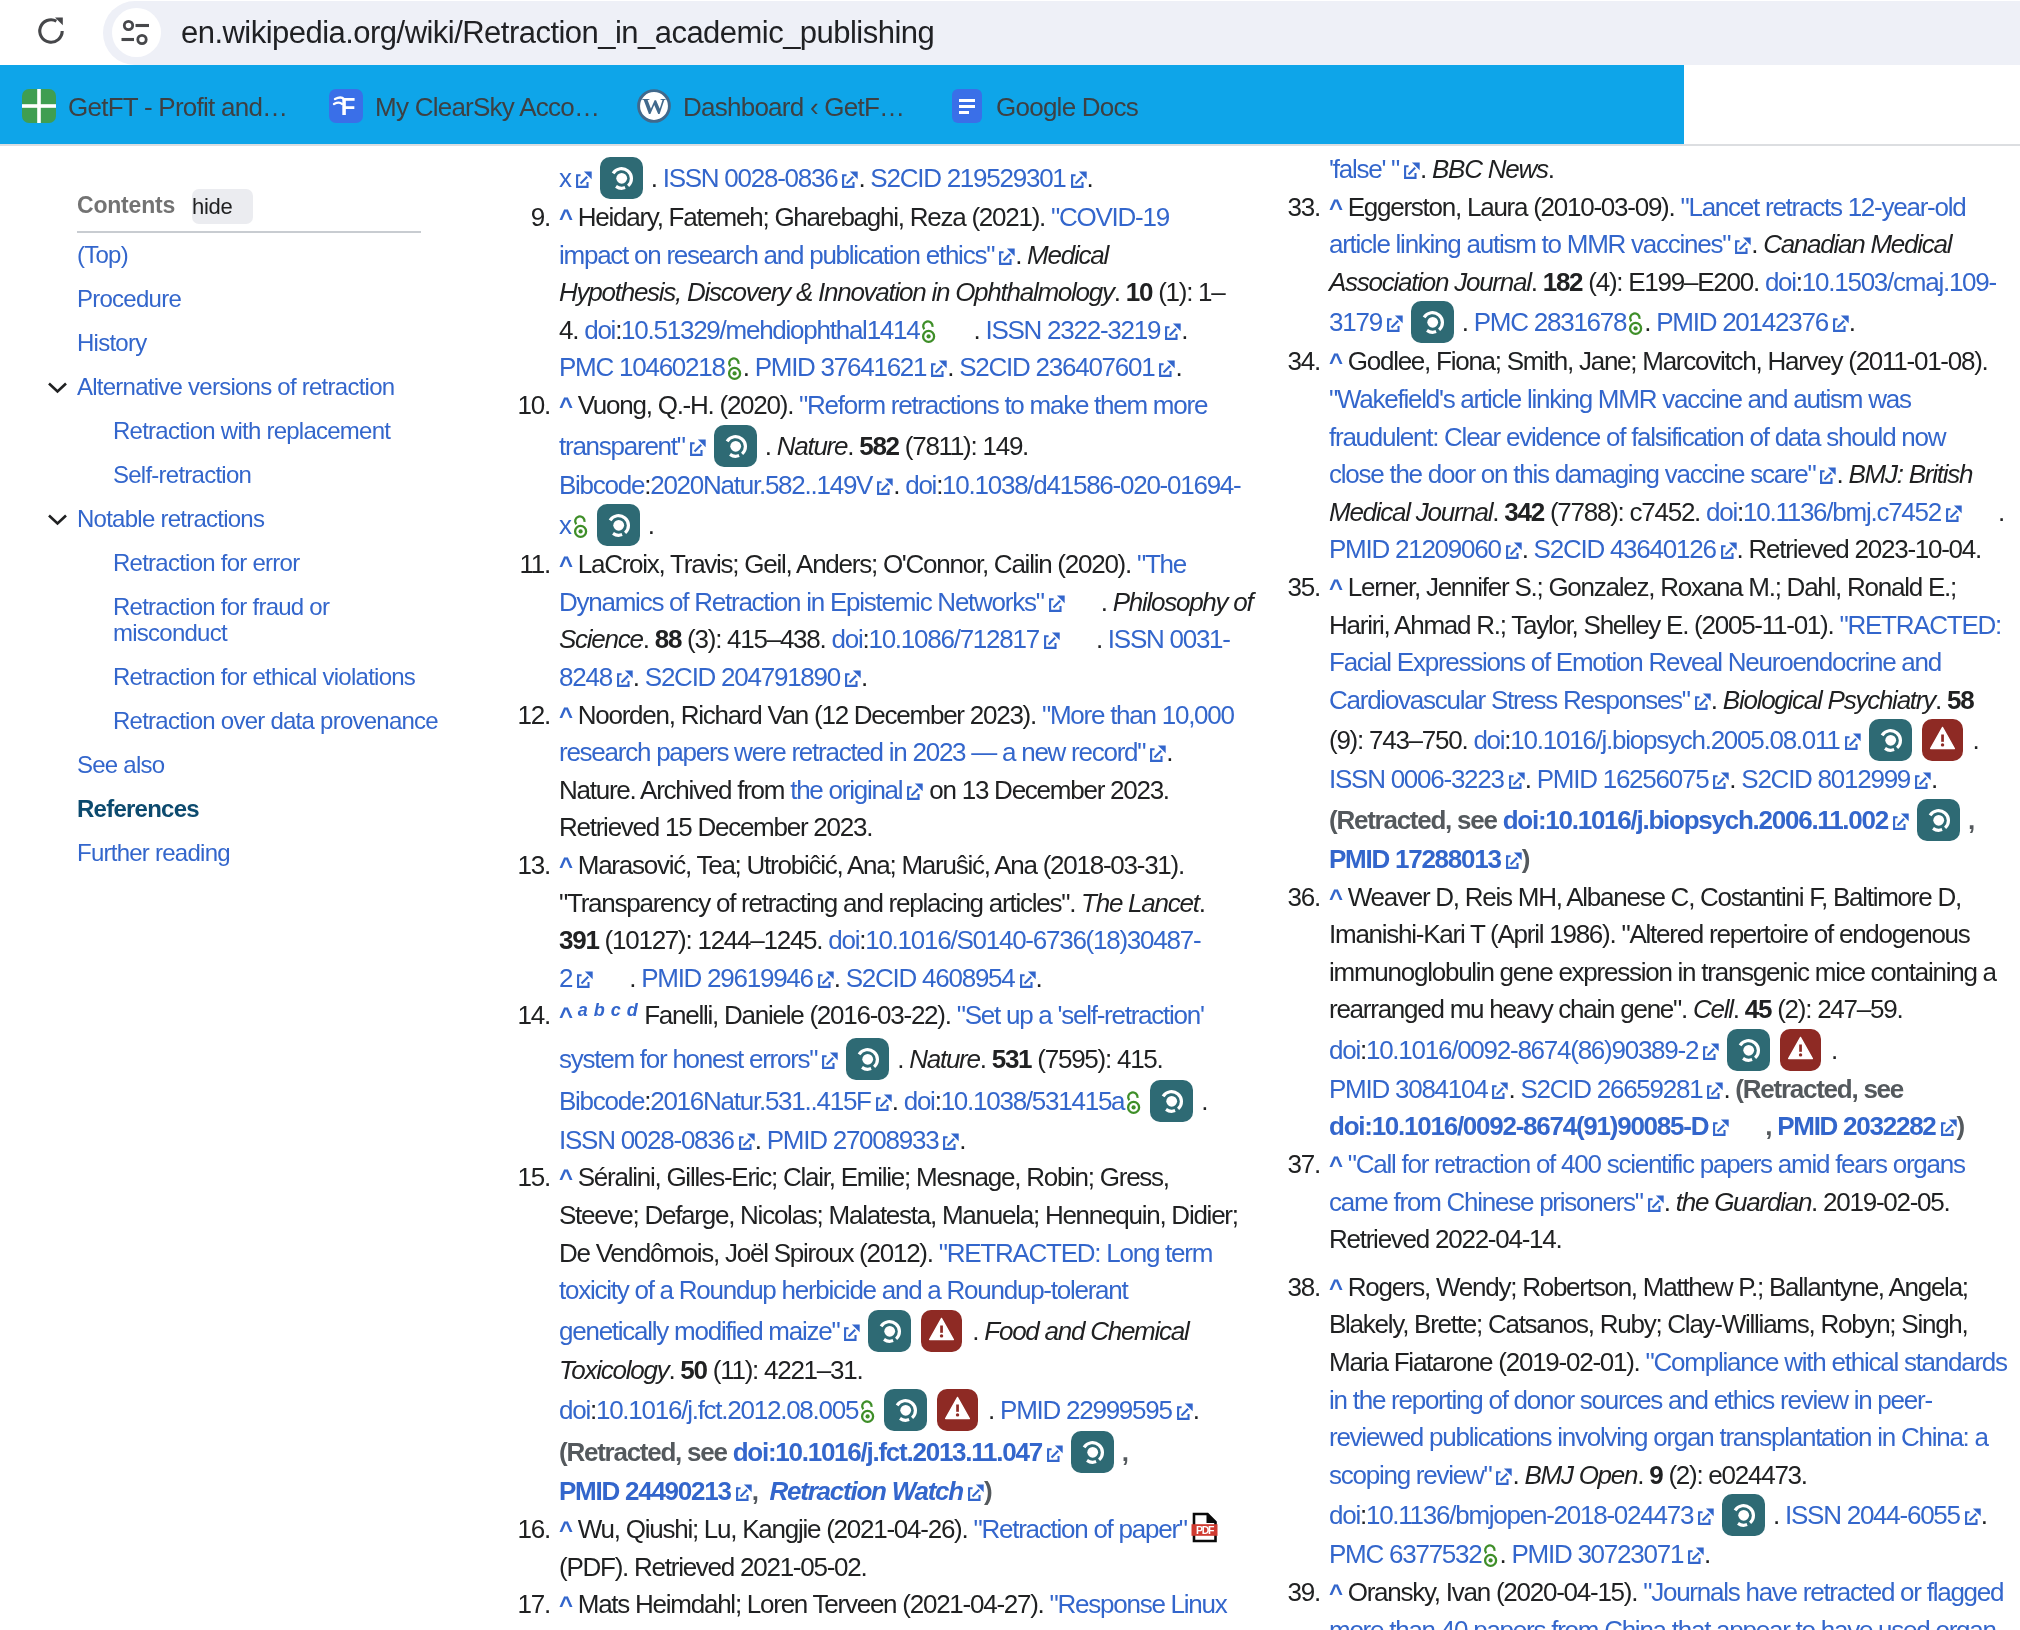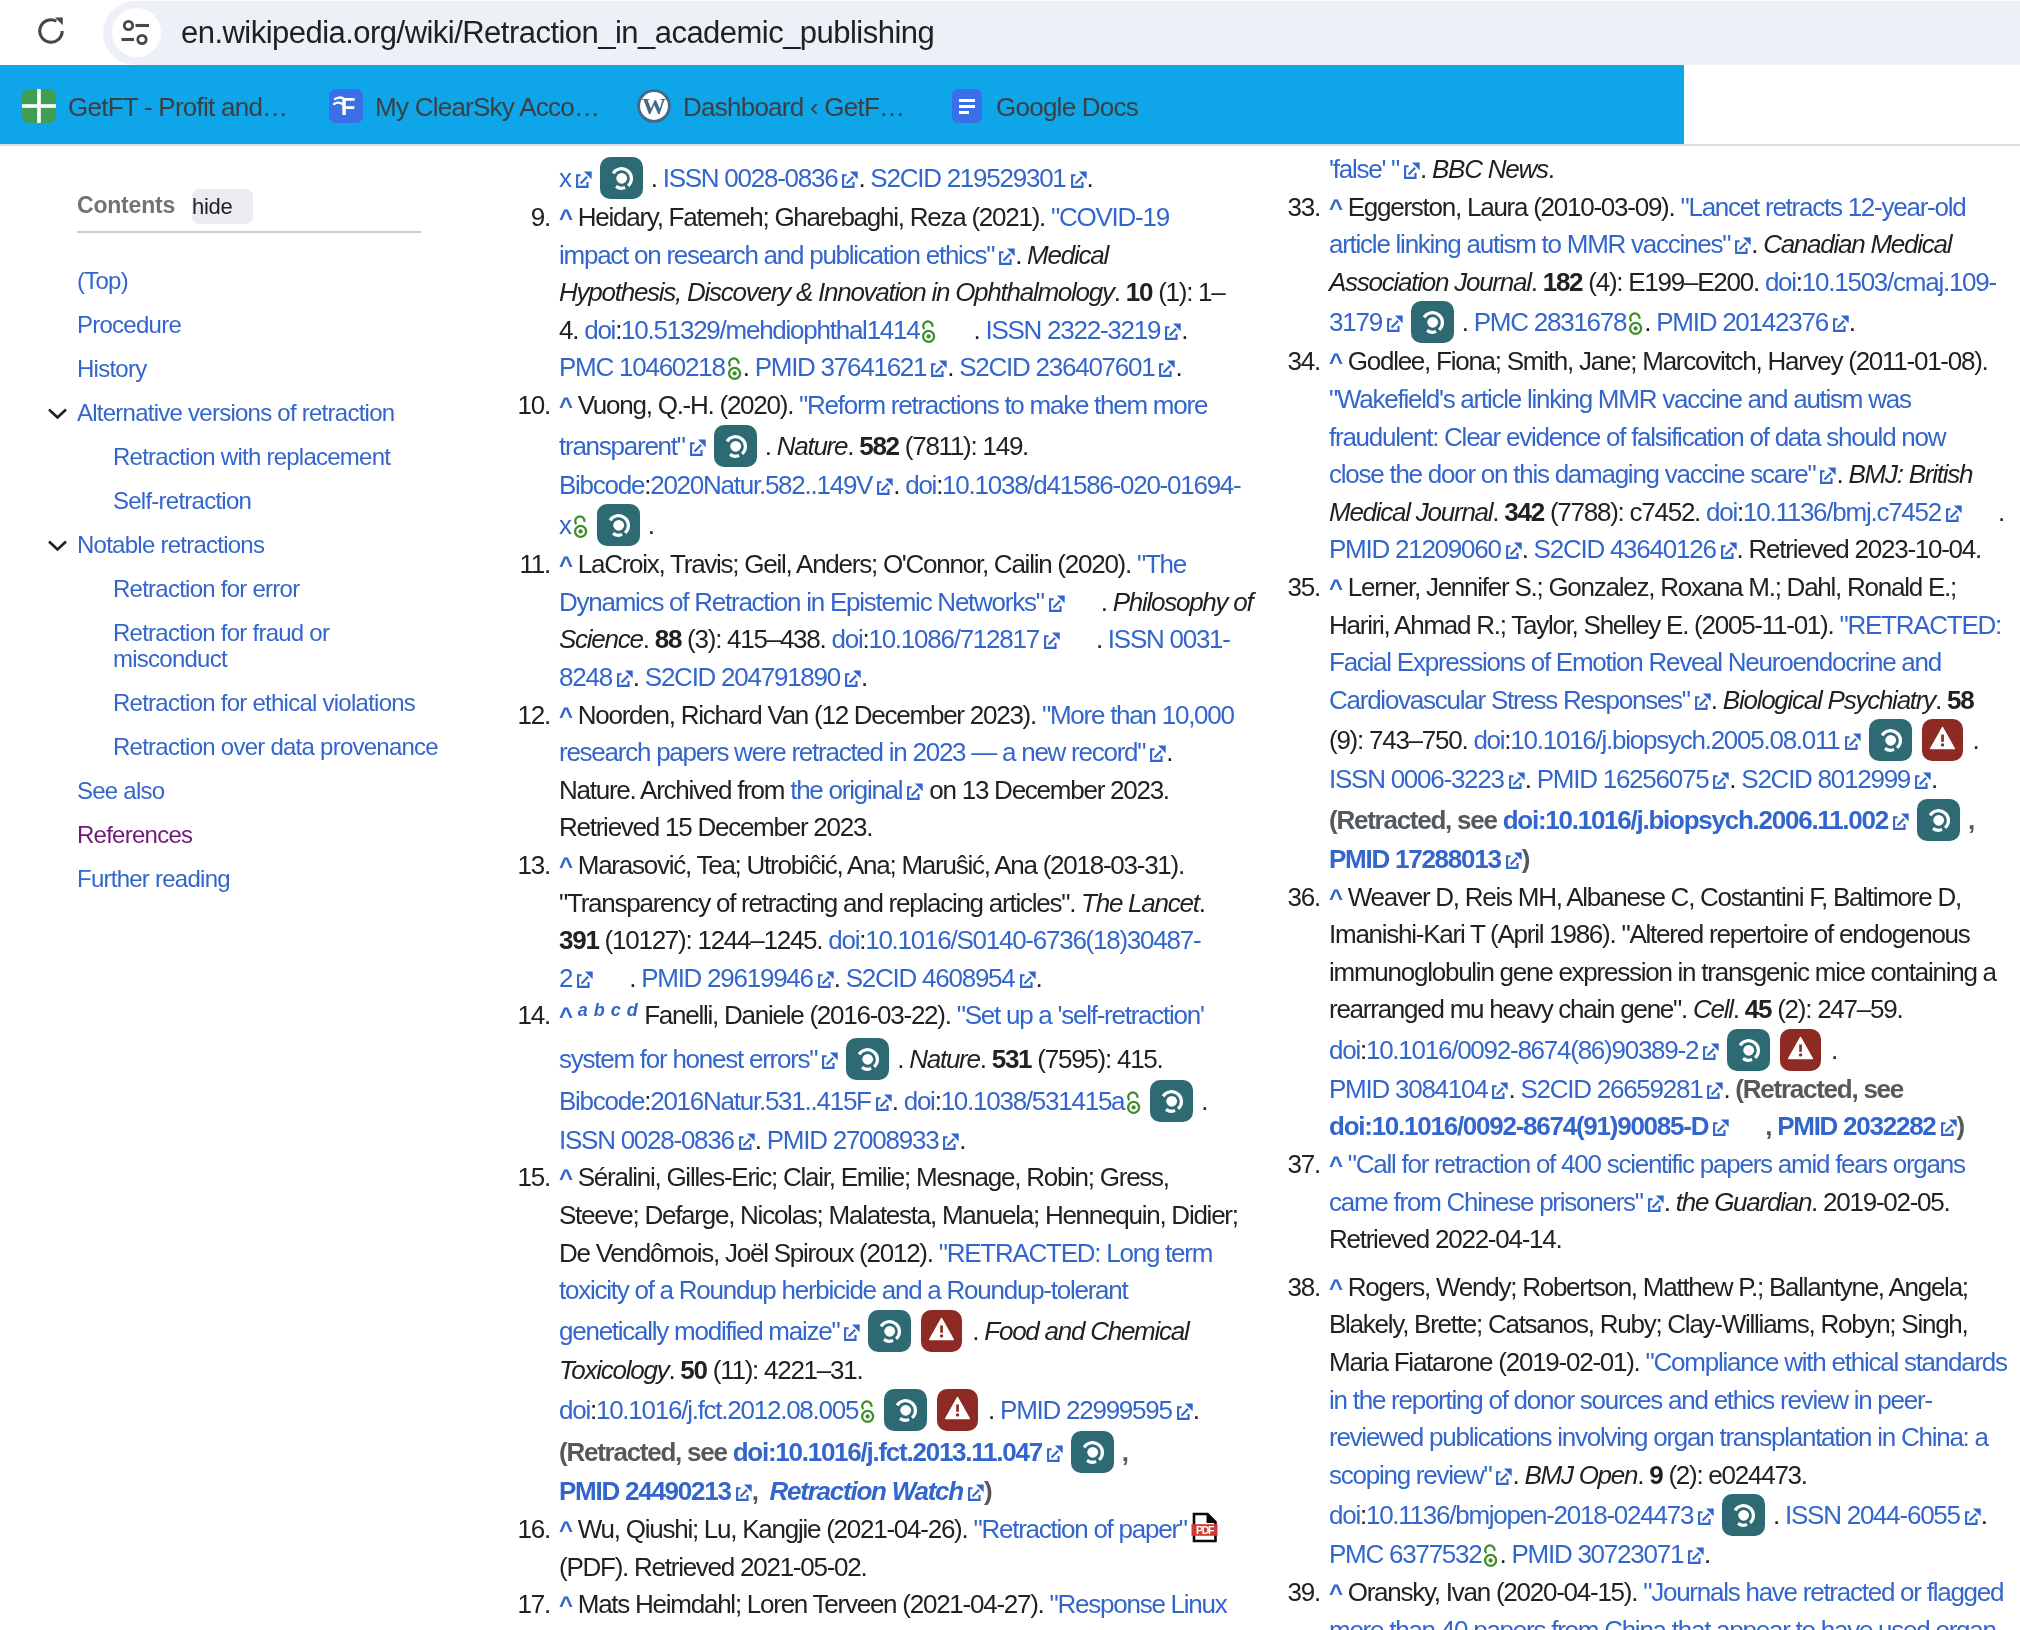--- a/index.html
+++ b/index.html
@@ -14,24 +14,24 @@
 .bm{position:absolute;top:0;height:80px}
 .bmico{position:absolute;top:24px;left:0;width:34px;height:34px}
 .bmtxt{position:absolute;left:46px;top:2px;line-height:80px;font-size:26px;color:#3d4043;letter-spacing:-0.75px;white-space:nowrap}
 #sep{position:absolute;left:0;top:144px;width:2020px;height:2px;background:#dcdee1}
 
 #toc{position:absolute;left:77px;top:190px;width:360px}
 #tochead{font-size:23px;font-weight:bold;color:#737373;letter-spacing:-0.2px;padding-top:2px}
 #hidebtn{position:absolute;left:115px;top:-1px;width:61px;height:35px;background:#ebecf0;border-radius:7px;font-size:22px;letter-spacing:-0.3px;color:#202122;line-height:35px;font-weight:normal}
 #tochr{margin:12px 0 0 0;width:344px;border:none;border-top:2px solid #c8ccd1}
 #toclist{margin:0;padding:0;list-style:none;font-size:24px;letter-spacing:-0.75px;line-height:25.7px}
-#toclist{position:absolute;left:0;top:78px;width:360px}
+#toclist{position:absolute;left:0;top:52px;width:360px}
 #toclist li{margin:0 0 18.3px 0;color:#36c;position:relative;white-space:nowrap}
 #toclist li.sub{margin-left:36px}
-#toclist li.cur{color:#701a75;font-weight:normal}
+#toclist li.cur{color:#0c4a6e;font-weight:bold}
 .chev{position:absolute;left:-30px;top:7px}
 
 .refcol{position:absolute;font-size:26px;letter-spacing:-1.25px;line-height:37.6px;color:#202122}
 #col1{left:505px;top:157px;width:745px}
 #col2{left:1275px;top:151px;width:745px}
 .item{position:relative;padding-left:54px;margin-bottom:0;white-space:nowrap}
 .num{position:absolute;left:0;width:45px;text-align:right}
 .b{color:#36c}
 .gb{color:#54595d;font-weight:bold}
 .bb{color:#36c;font-weight:bold}

